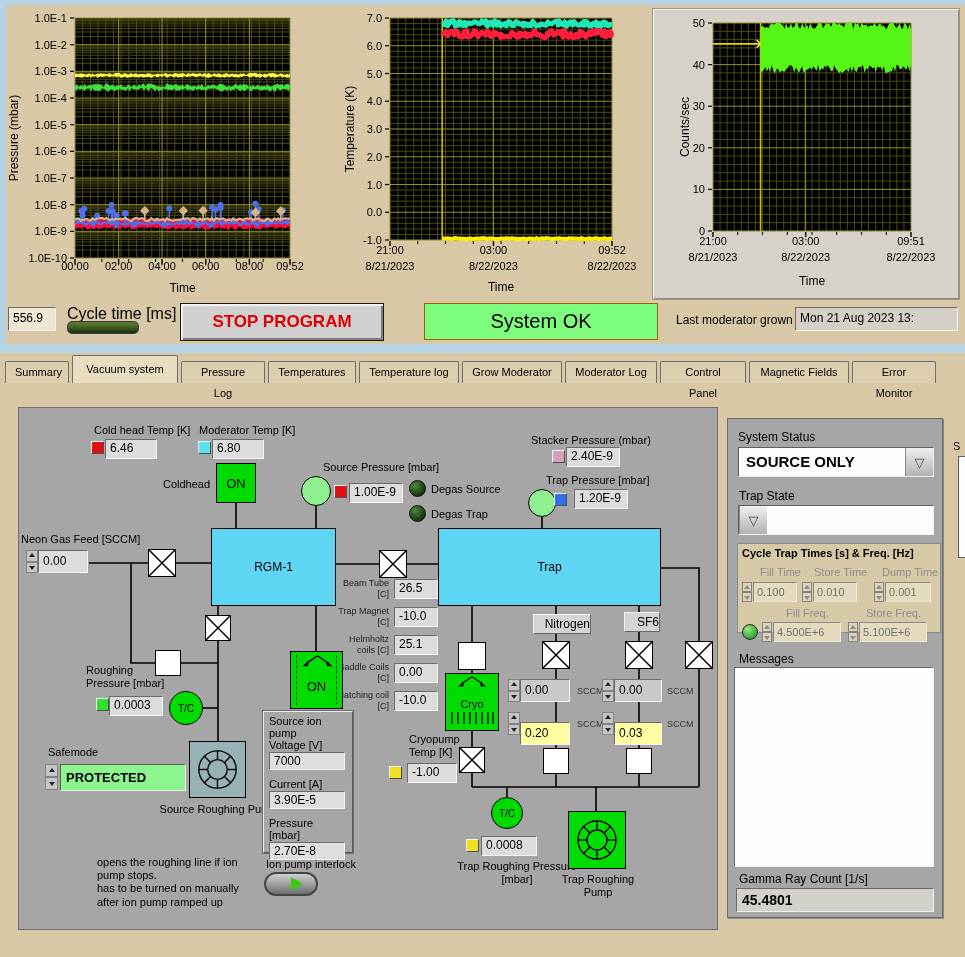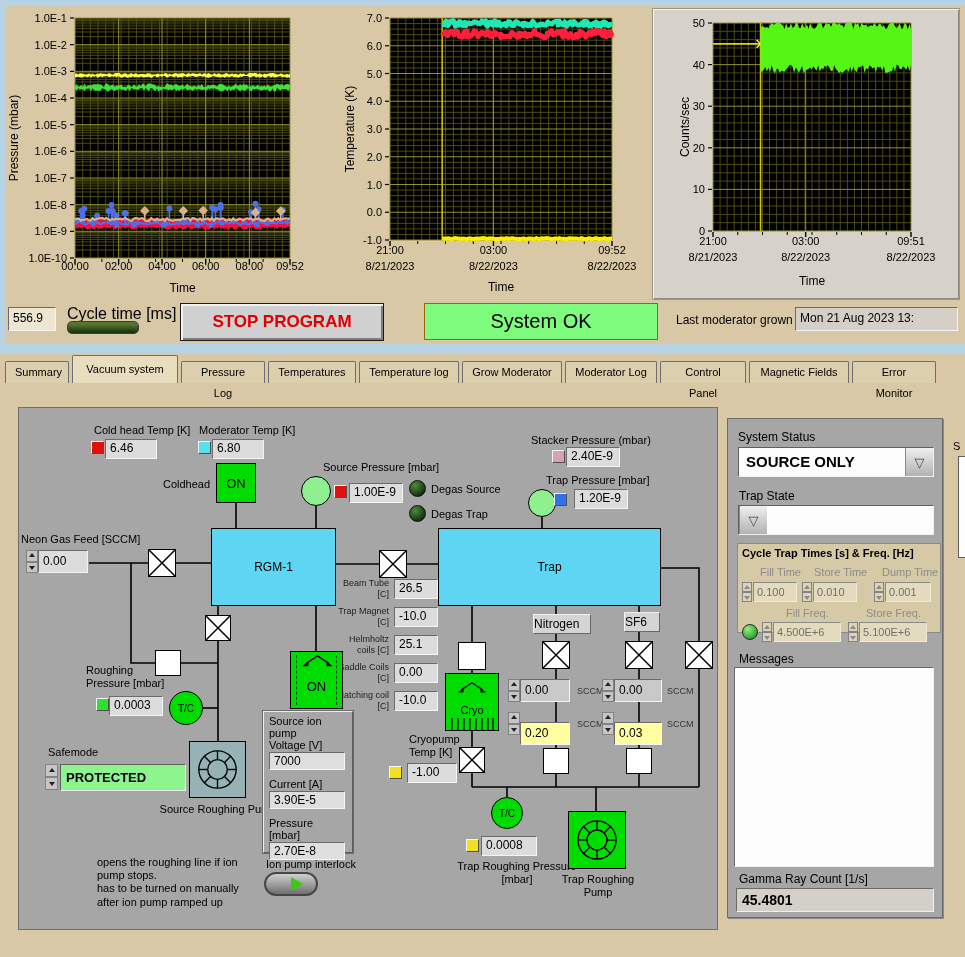--- a/index.html
+++ b/index.html
@@ -45,21 +45,21 @@
   .spin.dim b.u::after{border-bottom-color:#8a8a8a;}
   .spin.dim b.d::after{border-top-color:#8a8a8a;}
   
   .dd{position:absolute;height:30px;background:#fdfdfd;border:1px solid;border-color:#5f5f5f #efefef #efefef #5f5f5f;display:flex;box-sizing:border-box;}
   .dd .val{flex:1;font-weight:bold;font-size:15px;line-height:27px;padding-left:7px;white-space:nowrap;overflow:hidden;}
   .dd .btn{width:27px;background:linear-gradient(#efefef,#b2b2b2);border-left:1px solid #8a8a8a;
            display:flex;align-items:center;justify-content:center;color:#444;font-size:13px;}
   .dd .btn::after{content:"▽";}
   
   .gbtn{position:absolute;background:#d4d4d4;border:1px solid;border-color:#f2f2f2 #686868 #686868 #f2f2f2;
-        text-align:left;font-size:12px;box-sizing:border-box;}
+        text-align:right;font-size:12px;box-sizing:border-box;}
   .tab{background:#dccfae;border:1px solid #6e6e6e;border-bottom:none;border-radius:2px 2px 0 0;
        padding:0 9px;height:22px;line-height:21px;font-size:11px;text-align:center;box-sizing:border-box;}
   .tab.sel{background:#e9ddbf;height:28px;line-height:26px;}
   .groupbox{position:absolute;background:#d6c9a6;border:1px solid #8a8a8a;box-sizing:border-box;}
   .dimfield{position:absolute;background:#e4dabd;border:1px solid;border-color:#8a8a8a #f0ead8 #f0ead8 #8a8a8a;
             color:#6f6f6f;font-size:11px;padding-left:3px;box-sizing:border-box;white-space:nowrap;overflow:hidden;}
   .toggle{position:absolute;width:54px;height:24px;border-radius:12px;background:linear-gradient(#cfcfcf,#6f6f6f);
           border:2px solid #464646;box-sizing:border-box;}
   .toggle .tri{position:absolute;left:25px;top:3px;width:0;height:0;border:7px solid transparent;border-left:12px solid #35cc12;}
   #stop-btn{position:absolute;background:#d0d0d0;border:1px solid #1b1b1b;
@@ -765,21 +765,21 @@
   <div class="toggle" style="left:245px;top:464px">
       <div class="tri"></div>
     </div>
 
   <div class="lbl" style="left:78px;top:448px;width:182px;white-space:pre-line">opens the roughing line if ion
 pump stops.
 has to be turned on manually
 after ion pump ramped up</div>
 
   <div class="valve" style="left:439px;top:234px;width:28px;height:28px"></div>
-  <div class="greenbox" style="left:426px;top:265px;width:54px;height:58px;flex-direction:column;justify-content:flex-end">
+  <div class="greenbox" style="left:426px;top:265px;width:54px;height:58px;flex-direction:column;justify-content:flex-start">
     <svg style="margin-top:1px" width="38" height="14" viewBox="0 0 40 16">
       <g stroke="#000" stroke-width="1.4">
           <line x1="20" y1="2" x2="8" y2="10"></line>
           <line x1="20" y1="2" x2="32" y2="10"></line>
         </g>
       <polygon points="4,13 11,7 10,13" fill="#000"></polygon>
         <polygon points="36,13 29,7 30,13" fill="#000"></polygon>
     </svg>
     <span style="margin-top:9px;font-size:11px">Cryo</span>
     <svg style="margin-top:2px" width="46" height="12" viewBox="0 0 46 12">

